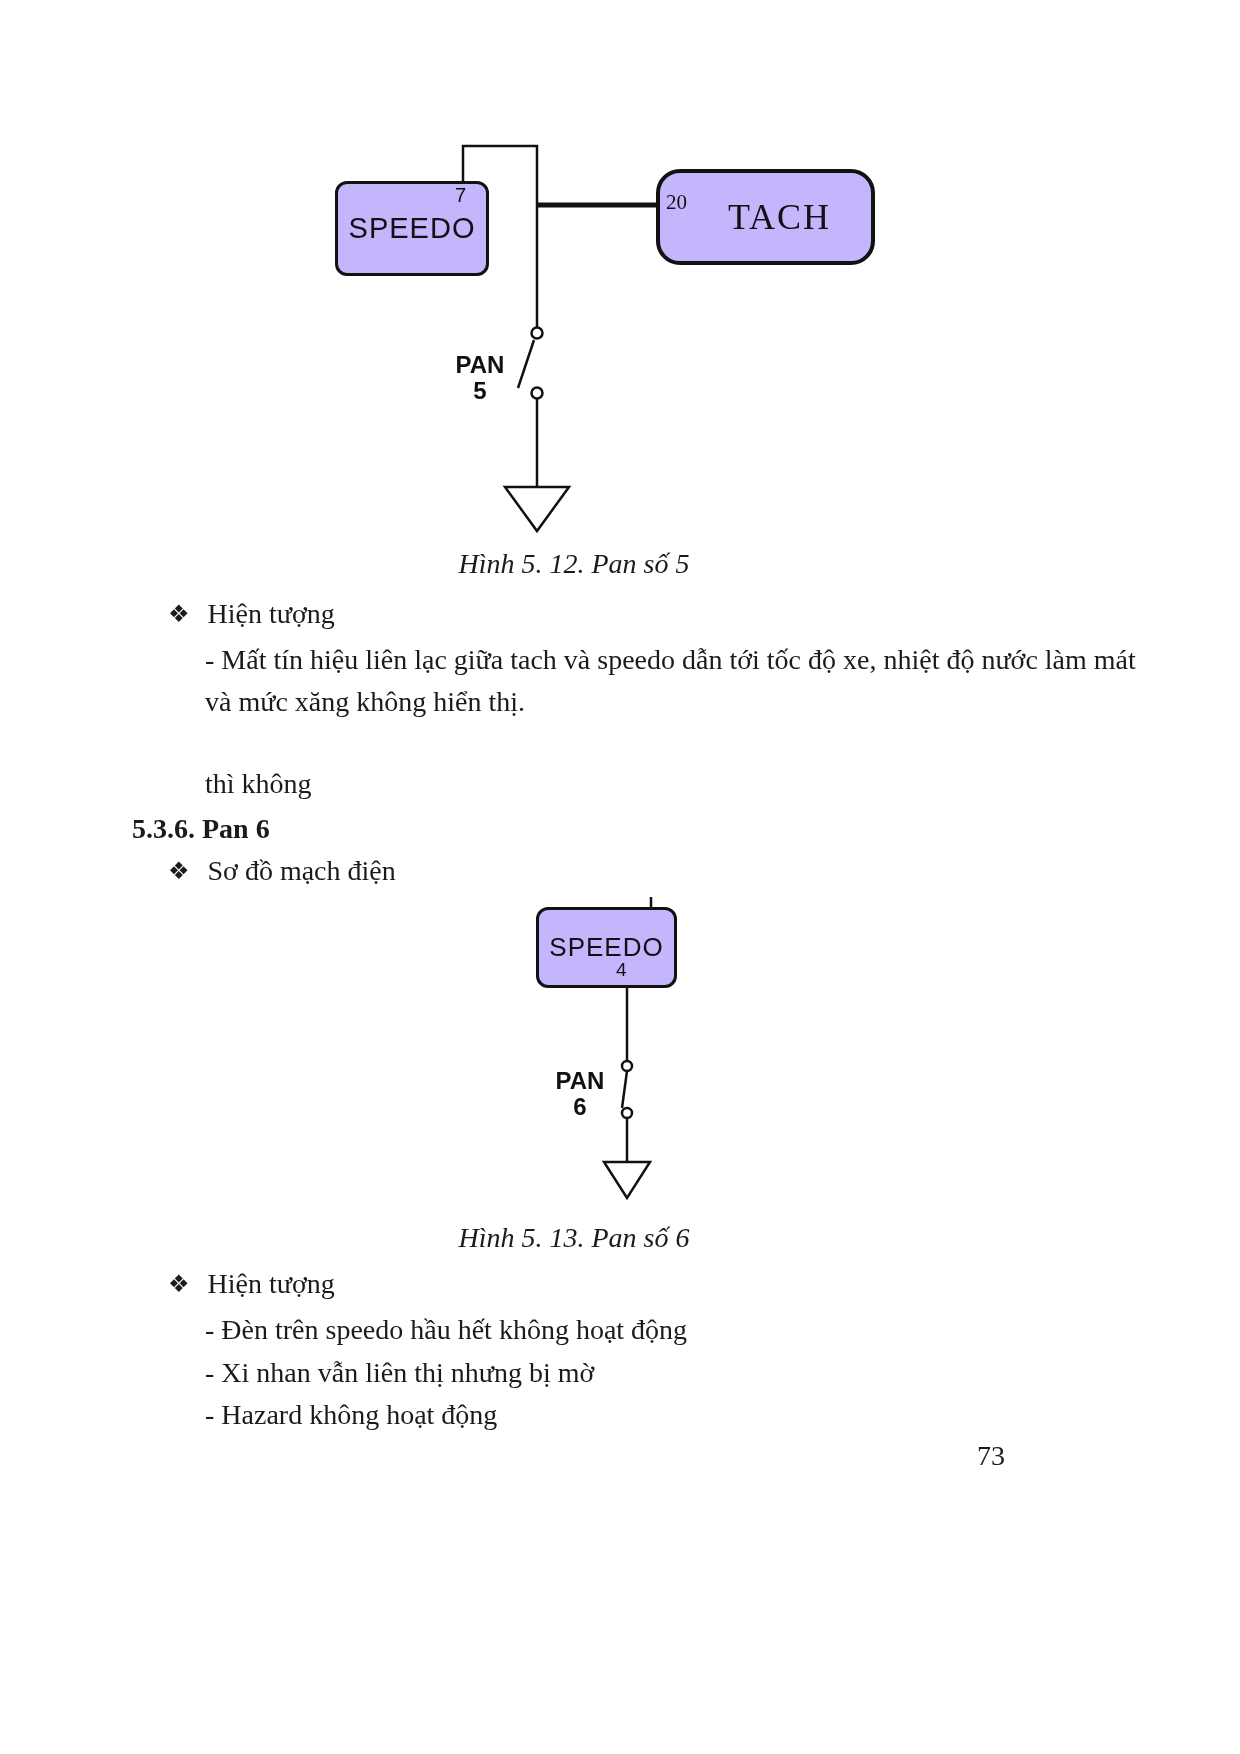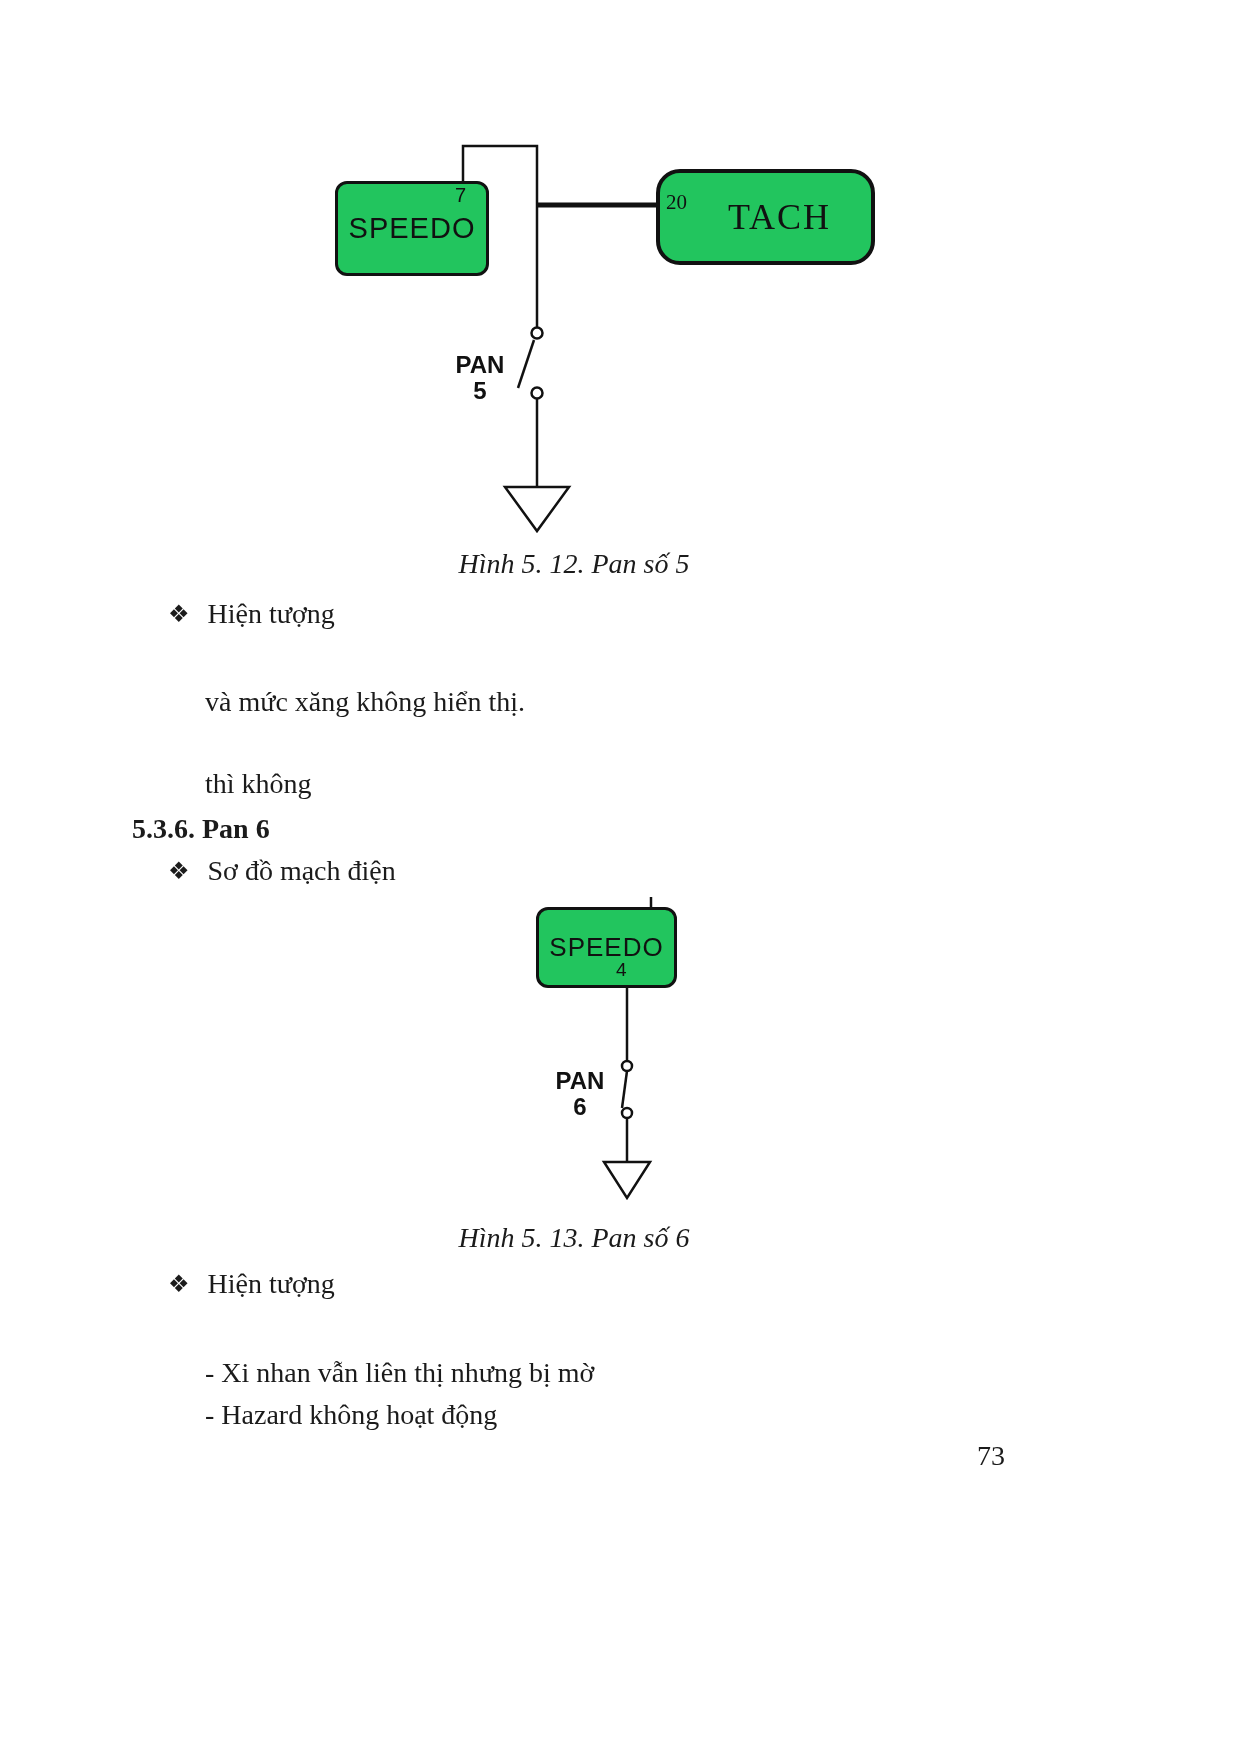--- a/index.html
+++ b/index.html
@@ -11,21 +11,21 @@
     background:#ffffff;
     color:#1b1b1b;
     overflow:hidden;
   }
   svg.wires { position:absolute; left:0; top:0; width:1240px; height:1754px; pointer-events:none; }
 
   .box {
     position:absolute;
     border:3px solid #111;
     border-radius:12px;
-    background:#22c55e;
+    background:#c4b5fd;
     display:flex; align-items:center; justify-content:center;
     font-family:"Liberation Sans", sans-serif;
     color:#111;
   }
   .speedo1 { left:335px; top:181px; width:154px; height:95px; font-size:29px; letter-spacing:1px; }
   .tach    { left:656px; top:169px; width:219px; height:96px; border-width:4px; border-radius:24px;
              font-family:"Liberation Serif", serif; font-size:36px; letter-spacing:2px; padding-left:28px; }
   .speedo2 { left:536px; top:907px; width:141px; height:81px; font-size:26px; letter-spacing:1px; }
 
   .pin { position:absolute; font-family:"Liberation Sans", sans-serif; color:#111; }
@@ -111,20 +111,21 @@
     <div>PAN</div>
     <div>5</div>
   </div>
 
   <div class="caption caption1">Hình 5. 12. Pan số 5</div>
 
   <div class="bullet-row b1">
     <span class="bullet-icon">❖</span>
     <span>Hiện tượng</span>
   </div>
+  <div class="body-line p1-l0">- Mất tín hiệu liên lạc giữa tach và speedo dẫn tới tốc độ xe, nhiệt độ nước làm mát</div>
   <div class="body-line p1-l1">và mức xăng không hiển thị.</div>
   <div class="body-line p1-l3">thì không</div>
 
   <div class="heading">5.3.6. Pan 6</div>
 
   <div class="bullet-row b2">
     <span class="bullet-icon">❖</span>
     <span>Sơ đồ mạch điện</span>
   </div>
 
@@ -137,18 +138,19 @@
     <div>PAN</div>
     <div>6</div>
   </div>
 
   <div class="caption caption2">Hình 5. 13. Pan số 6</div>
 
   <div class="bullet-row b3">
     <span class="bullet-icon">❖</span>
     <span>Hiện tượng</span>
   </div>
+  <div class="body-line p3-l0">- Đèn trên speedo hầu hết không hoạt động</div>
   <div class="body-line p3-l1">- Xi nhan vẫn liên thị nhưng bị mờ</div>
   <div class="body-line p3-l2">- Hazard không hoạt động</div>
 
   <div class="page-number">73</div>
 
 </div>
 
 </body></html>

